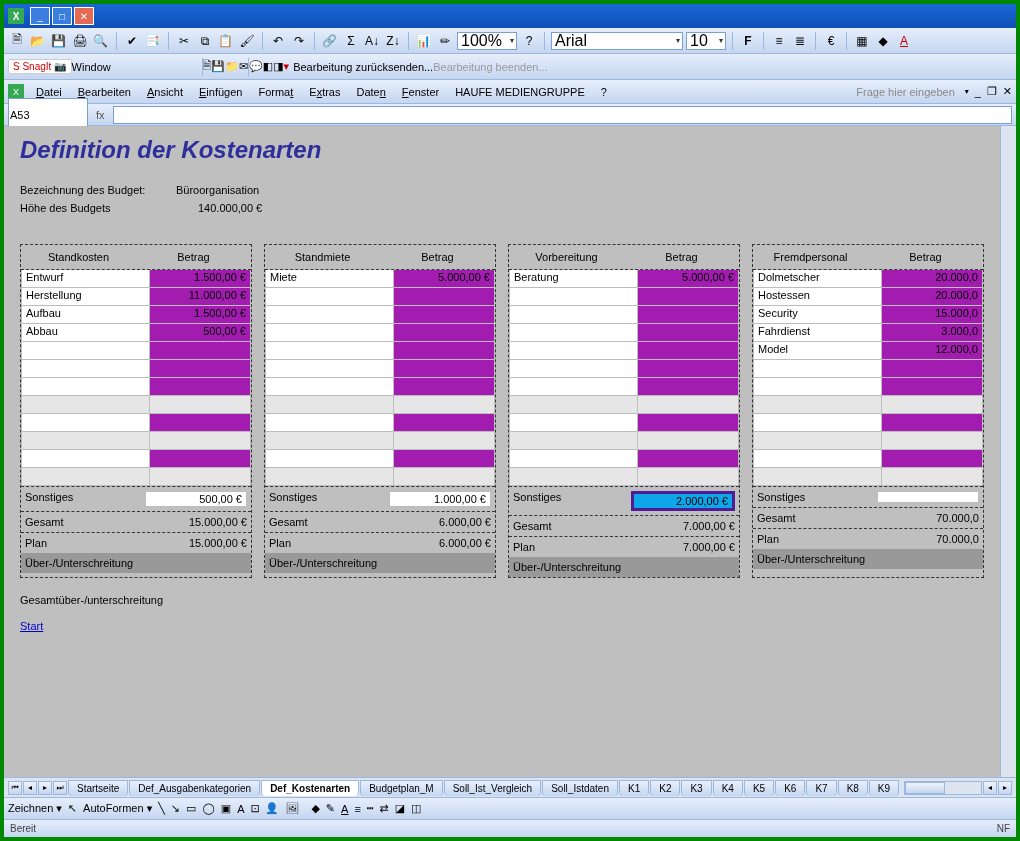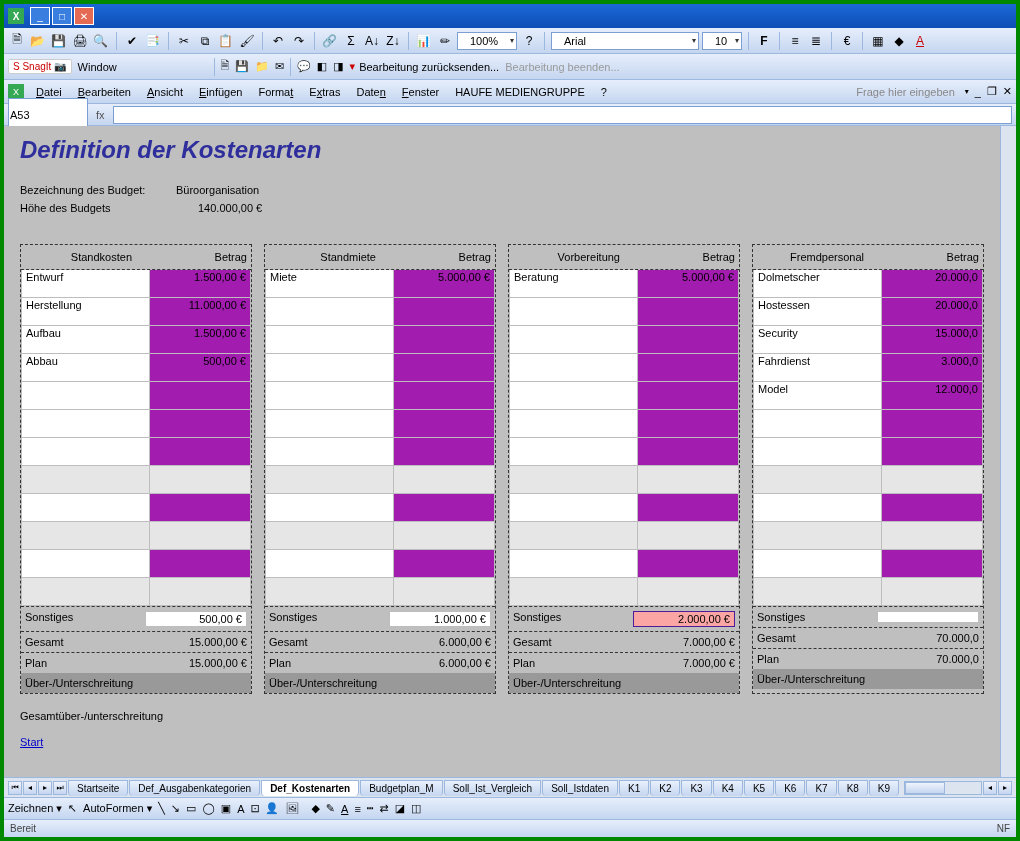--- a/index.html
+++ b/index.html
@@ -11,23 +11,23 @@
 .title-bar .app-icon { width: 16px; height: 16px; background: #34a853; margin-right: 6px; display:flex; align-items:center; justify-content:center; color:#fff; font-size:10px; font-weight:bold;}
 .title-bar .title-text { flex: 1; font-weight: bold; font-style: italic; }
 .title-bar .win-controls { display: flex; gap: 2px; }
 .win-btn { width: 20px; height: 18px; display:flex; align-items:center; justify-content:center; font-size:10px; border:1px solid #fff; }
 .win-min { background: #3a7fe0; } .win-max { background: #3a7fe0; } .win-close { background: #e46a54; }
 
 
 .toolbar { background: linear-gradient(to bottom, #e6eefb, #c5d6f0); border-bottom: 1px solid #9db8de; display: flex; align-items: center; height: 26px; padding: 0 4px; gap: 3px; font-size:11px;}
 .toolbar .tb-btn { width: 18px; height: 18px; border: 1px solid transparent; display:flex; align-items:center; justify-content:center; font-size:12px; cursor:pointer; }
 .toolbar .sep { width:1px; height:18px; background:#9db8de; margin:0 3px;}
-.toolbar .combo { height:18px; border:1px solid #7c9fd3; background:#fff; padding:0 16px 0 12px; font-size:11px; position:relative; display:flex; align-items:center;}
+.toolbar .combo { height:18px; border:1px solid #7c9fd3; background:#fff; padding:0 16px 0 3px; font-size:16px; position:relative; display:flex; align-items:center;}
 .toolbar .combo::after { content:"▾"; position:absolute; right:2px; font-size:8px; color:#333;}
-.toolbar-sn { background: linear-gradient(to bottom,#e6eefb,#c5d6f0); border-bottom:1px solid #9db8de; height:26px; display:flex; align-items:center; padding:8px 4px; gap:6px;}
+.toolbar-sn { background: linear-gradient(to bottom,#e6eefb,#c5d6f0); border-bottom:1px solid #9db8de; height:26px; display:flex; align-items:center; padding:8px 4px; }
 .sn-badge { background:#fff; border:1px solid #ccc; border-radius:2px; padding:1px 4px; font-size:10px; color:#c00;}
 
 
 .menu-bar { background: linear-gradient(to bottom, #e6eefb, #c5d6f0); border-bottom: 1px solid #9db8de; display:flex; align-items:center; height:24px; padding:0 4px; gap:0; }
 .menu-bar .menu-item { padding: 3px 8px; cursor: pointer; }
 .menu-bar .menu-item .ul { text-decoration: underline; }
 .menu-bar .right { margin-left: auto; display:flex; align-items:center; gap:6px;}
 .help-box { color:#888; font-size:11px; padding:1px 4px; }
 .menu-icon { width:16px; height:16px; background:#34a853; display:flex; align-items:center; justify-content:center; color:#fff; font-size:9px; margin-right:4px;}
 
@@ -40,22 +40,22 @@
 
 .content-wrap { flex:1; display:flex; overflow:hidden;}
 .content { flex:1; background:#bfbfbf; padding:10px 16px; overflow:auto; position:relative;}
 .content h1 { color:#2e2e9c; font-size:24px; font-weight:bold; font-style:italic; font-family:Arial; margin-bottom:20px;}
 .meta-row { display:flex; margin-bottom:6px; font-size:11px;}
 .meta-row .ml { width:156px;}
 .meta-row .mv { }
 .columns { display:flex; gap:12px; margin-top:30px;}
 .col { flex:1; border:1px dashed #333; background:transparent; }
 .col-header { display:flex; border-bottom:1px dashed #333;}
-.col-header .ch { flex:1; text-align:right; padding:6px 4px; font-size:11px;}
-.col-body .row { display:flex; height:28px;}
+.col-header .ch { flex:1; text-align:center; padding:6px 4px; font-size:11px;}
+.col-body .row { display:flex; height:18px;}
 .col-body .row .c1 { flex:1.3; background:#fff; border:1px solid #bdbdbd; border-top:none; padding:1px 4px; white-space:nowrap; overflow:hidden;}
 .col-body .row .c2 { flex:1; background:#a21caf; border:1px solid #bdbdbd; border-top:none; border-left:none; padding:1px 4px; text-align:right; white-space:nowrap;}
 .col-body .row.striped .c1, .col-body .row.striped .c2 { background:#e6e6e6;}
 .col-foot .frow { display:flex; padding:4px 4px; border-top:1px dashed #333;}
 .col-foot .frow .f1 { flex:1.3;}
 .col-foot .frow .f2 { flex:1; text-align:right;}
 .col-foot .uu { background:#999; padding:4px; color:#000;}
 .link { color:#0000cc; text-decoration:underline; cursor:pointer; display:inline-block; margin-top:14px;}
 .gesamt-ue { margin-top:16px; font-size:11px;}
 
@@ -109,21 +109,21 @@
     <div class="tb-btn">🔗</div>
     <div class="tb-btn">Σ</div>
     <div class="tb-btn">A↓</div>
     <div class="tb-btn">Z↓</div>
     <div class="sep"></div>
     <div class="tb-btn">📊</div>
     <div class="tb-btn">✏</div>
     <div class="combo" style="width:60px">100%</div>
     <div class="tb-btn">?</div>
     <div class="sep"></div>
-    <div class="combo" style="width:148px">Arial</div>
+    <div class="combo" style="width:132px">Arial</div>
     <div class="combo" style="width:40px">10</div>
     <div class="sep"></div>
     <div class="tb-btn">
         <b>F</b>
       </div>
     <div class="sep"></div>
     <div class="tb-btn">≡</div>
     <div class="tb-btn">≣</div>
     <div class="sep"></div>
     <div class="tb-btn">€</div>
@@ -389,21 +389,21 @@
                 <div class="c2"></div>
               </div>
               <div class="row striped">
                 <div class="c1"></div>
                 <div class="c2"></div>
               </div>
             </div>
             <div class="col-foot">
               <div class="frow">
                 <div class="f1">Sonstiges</div>
-                <div class="f2" style="background:#fca5a5;border:1px solid #4c1d95;padding:1px 4px">2.000,00 €</div>
+                <div class="f2" style="background:#0ea5e9;border:3px solid #4c1d95;padding:1px 4px">2.000,00 €</div>
               </div>
               <div class="frow">
                 <div class="f1">Gesamt</div>
                 <div class="f2">7.000,00 €</div>
               </div>
               <div class="frow">
                 <div class="f1">Plan</div>
                 <div class="f2">7.000,00 €</div>
               </div>
               <div class="uu">Über-/Unterschreitung</div>

